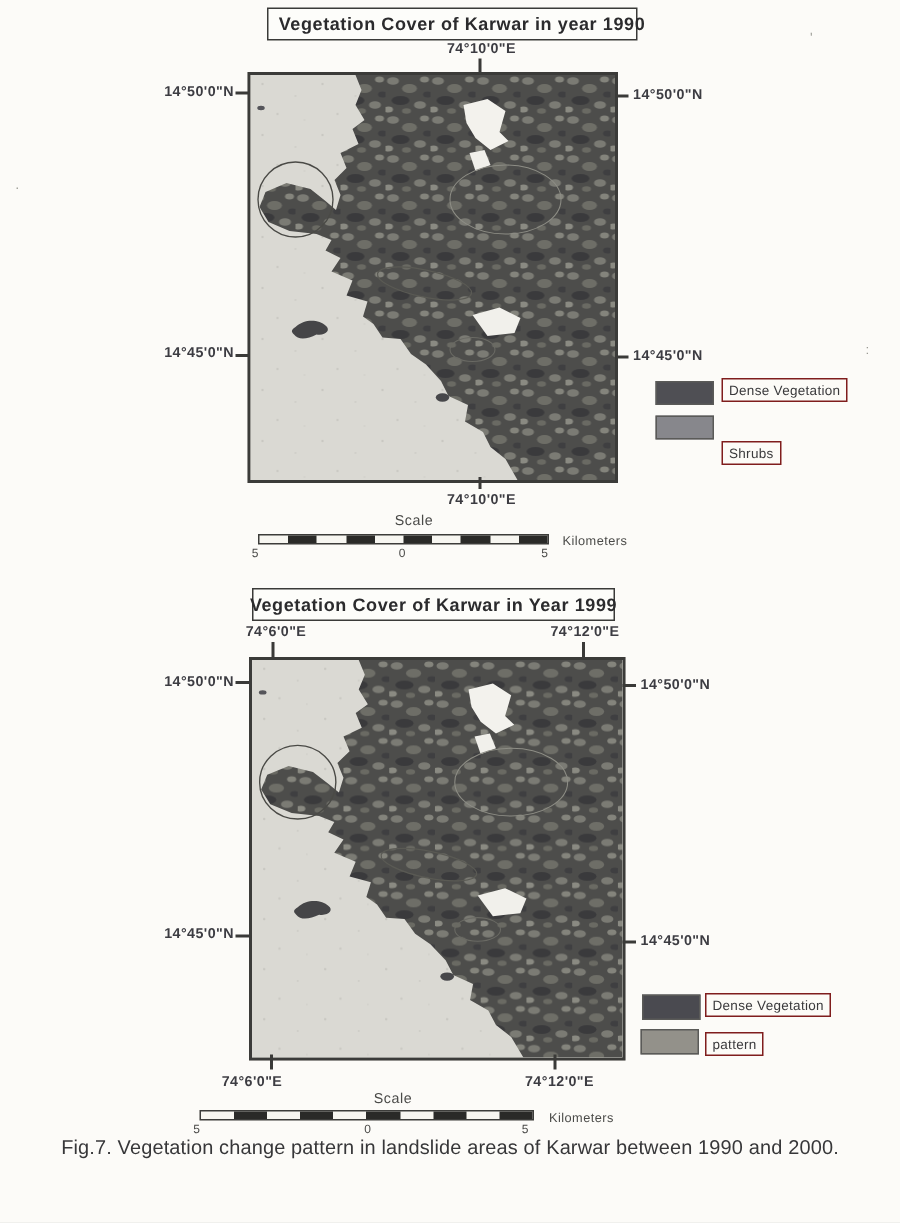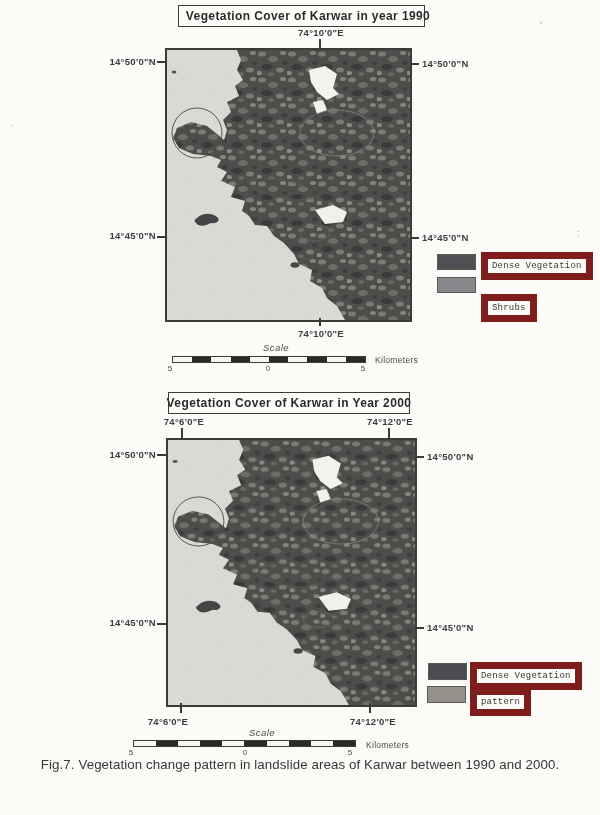--- a/index.html
+++ b/index.html
@@ -24,25 +24,25 @@
   .coord.center{text-align:center;}
   
   .tick-h{position:absolute;width:9px;height:2px;background:#3a3a38;}
   .tick-v{position:absolute;width:2px;background:#3a3a38;}
   
   .map-frame{position:absolute;border:2px solid #3b3b39;background:#dcdbd5;}
   .map-frame svg{display:block;width:100%;height:100%;}
   
   .swatch{position:absolute;border:1px solid #5a5a58;}
   .legend-box{
-    position:absolute;border:7px solid #7f1d1d;background:#fcfbf7;
-    font-size:9px;color:#3a3a3c;padding:2px 4px;white-space:nowrap;letter-spacing:.2px;font-family:Liberation Mono, monospace;
-  }
-  
-  .scale-label{position:absolute;font-size:9.5px;color:#4a4a48;letter-spacing:.4px;text-align:center;font-style:italic;}
+    position:absolute;border:1px solid #7f1d1d;background:#fcfbf7;
+    font-size:9px;color:#3a3a3c;padding:2px 4px;white-space:nowrap;letter-spacing:.2px;
+  }
+  
+  .scale-label{position:absolute;font-size:9.5px;color:#4a4a48;letter-spacing:.4px;text-align:center;}
   .scalebar{position:absolute;display:flex;height:5px;border:1px solid #3c3c3a;background:#f7f6f1;}
   .scalebar span{flex:1;}
   .scalebar span:nth-child(even){background:#2a2a28;}
   .scale-num{position:absolute;font-size:8px;color:#4a4a48;width:12px;text-align:center;}
   .scale-unit{position:absolute;font-size:8.5px;color:#4a4a48;letter-spacing:.3px;}
   
   .caption{position:absolute;left:0;width:600px;text-align:center;
     font-size:13.3px;color:#373739;letter-spacing:.1px;}
   
   .speck{position:absolute;color:#9a9a94;font-size:9px;}
@@ -135,21 +135,21 @@
         <span></span>
         <span></span>
     </div>
     <div class="scale-num" style="left:164px;top:364px;">5</div>
     <div class="scale-num" style="left:262px;top:364px;">0</div>
     <div class="scale-num" style="left:357px;top:364px;">5</div>
     <div class="scale-unit" style="left:375px;top:355px;">Kilometers</div>
   </section>
 
   <section>
-    <div class="title-box" style="left:168px;top:392px;width:240px;height:20px;">Vegetation Cover of  Karwar  in Year 2000</div>
+    <div class="title-box" style="left:168px;top:392px;width:240px;height:20px;">Vegetation Cover of  Karwar  in Year 1999</div>
 
     <div class="coord center" style="left:152px;top:416px;width:64px;">74°6'0"E</div>
     <div class="coord center" style="left:357px;top:416px;width:66px;">74°12'0"E</div>
     <div class="tick-v" style="left:181px;top:428px;height:10px;"></div>
     <div class="tick-v" style="left:388px;top:428px;height:10px;"></div>
 
     <div class="map-frame" style="left:166px;top:438px;width:247px;height:265px;">
       <svg viewBox="0 0 243 270" preserveAspectRatio="none">
           <use href="#map-art"></use>
         </svg>

